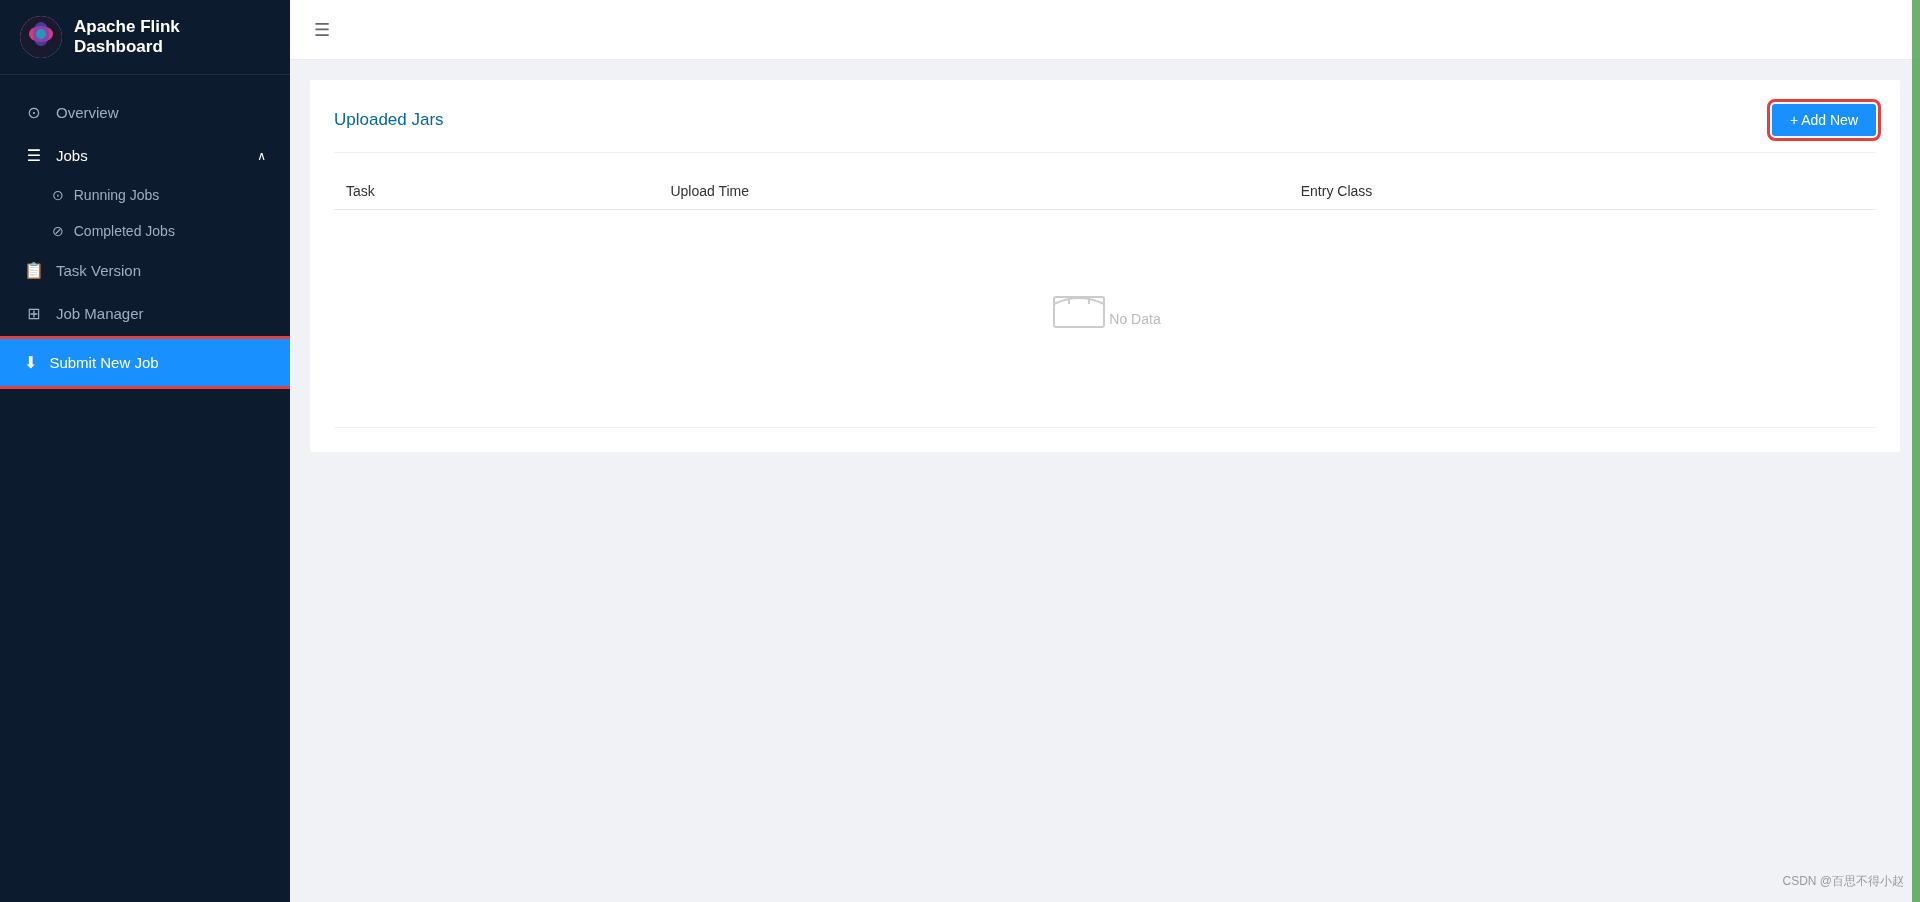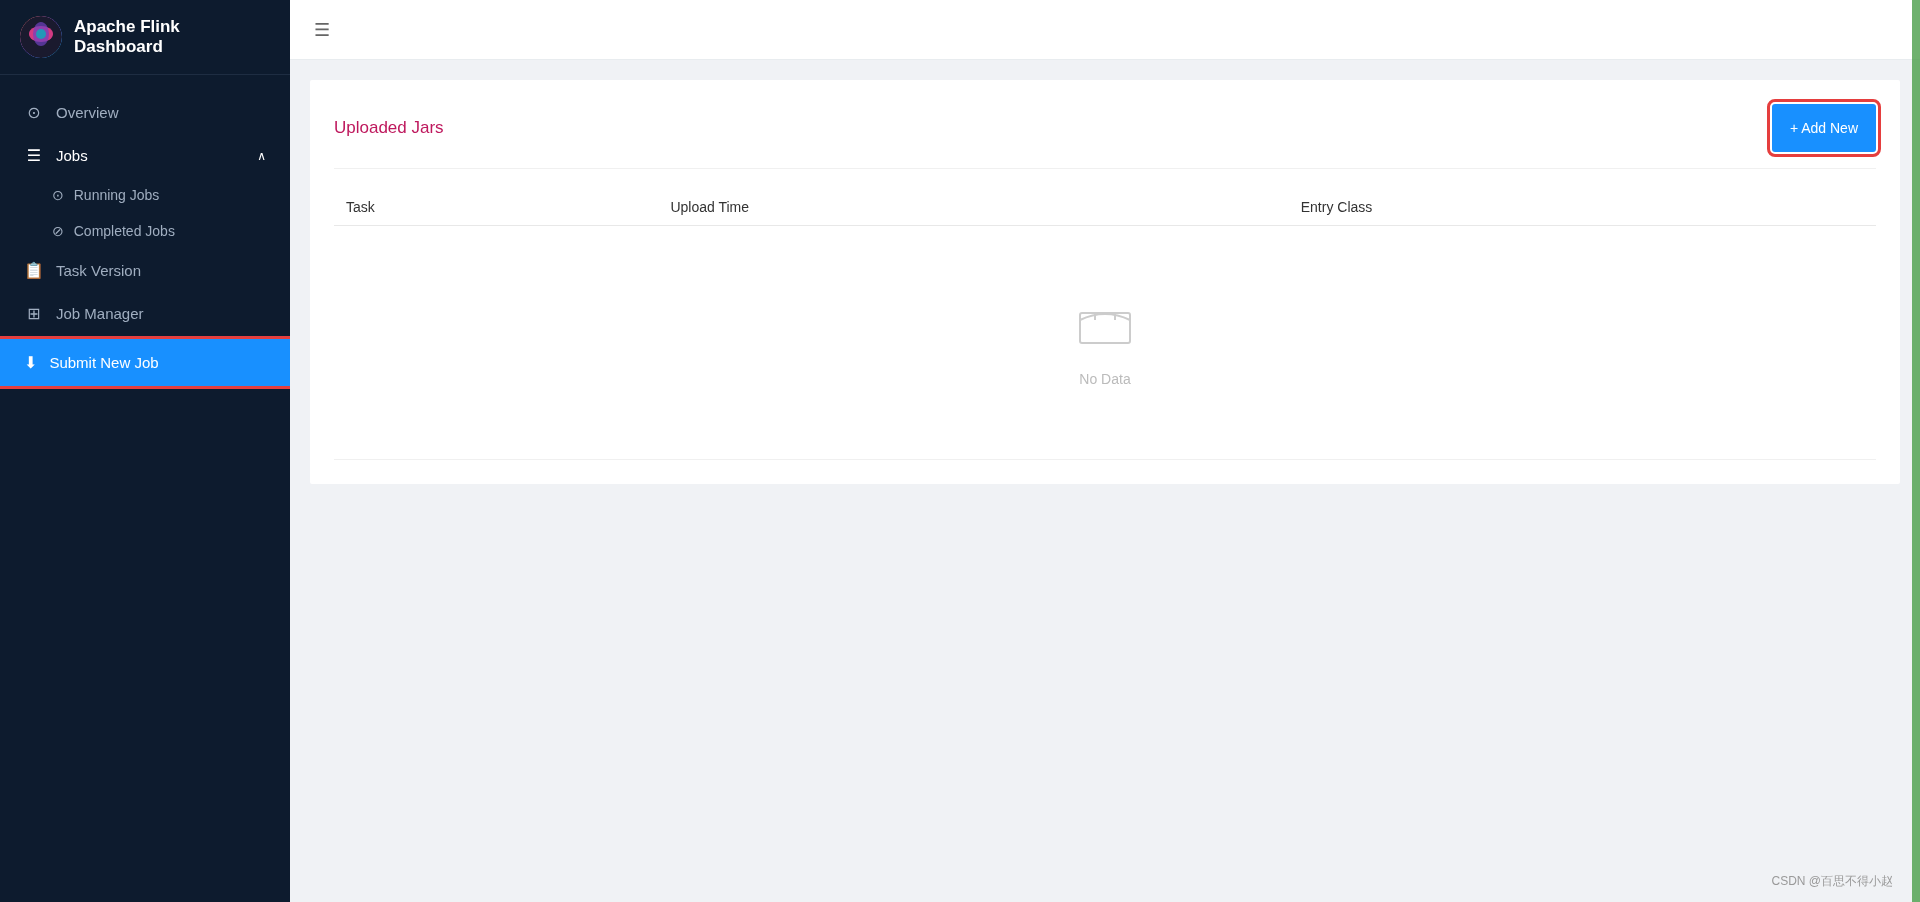--- a/index.html
+++ b/index.html
@@ -190,28 +190,28 @@
       align-items: center;
       justify-content: space-between;
       margin-bottom: 20px;
       border-bottom: 1px solid #f0f0f0;
       padding-bottom: 16px;
     }
 
     .card-title {
       font-size: 17px;
       font-weight: 500;
-      color: #be185d;
+      color: #0369a1;
     }
 
     .add-new-btn {
       background: #1890ff;
       color: #fff;
       border: none;
-      padding: 16px 18px;
+      padding: 8px 18px;
       border-radius: 3px;
       font-size: 14px;
       cursor: pointer;
       display: flex;
       align-items: center;
       gap: 6px;
       outline: 3px solid #e53e3e;
       outline-offset: 2px;
     }
 
@@ -233,21 +233,21 @@
     .table td {
       padding: 12px;
       font-size: 14px;
       color: #555;
       border-bottom: 1px solid #f0f0f0;
     }
 
     
     .no-data {
       display: flex;
-      flex-direction: column;
+      flex-direction: row;
       align-items: center;
       justify-content: center;
       padding: 60px 0;
       color: #bbb;
     }
 
     .no-data-icon {
       font-size: 48px;
       margin-bottom: 12px;
       color: #ccc;
@@ -265,21 +265,21 @@
       top: 0;
       width: 8px;
       height: 100vh;
       background: #4a9d4a;
       opacity: 0.8;
     }
 
     .watermark {
       position: fixed;
       bottom: 12px;
-      right: 27px;
+      right: 16px;
       font-size: 12px;
       color: #999;
     }
   </style>
 </head>
 <body>
 
 <div class="sidebar">
   <div class="sidebar-logo">
     <div class="logo-icon">

